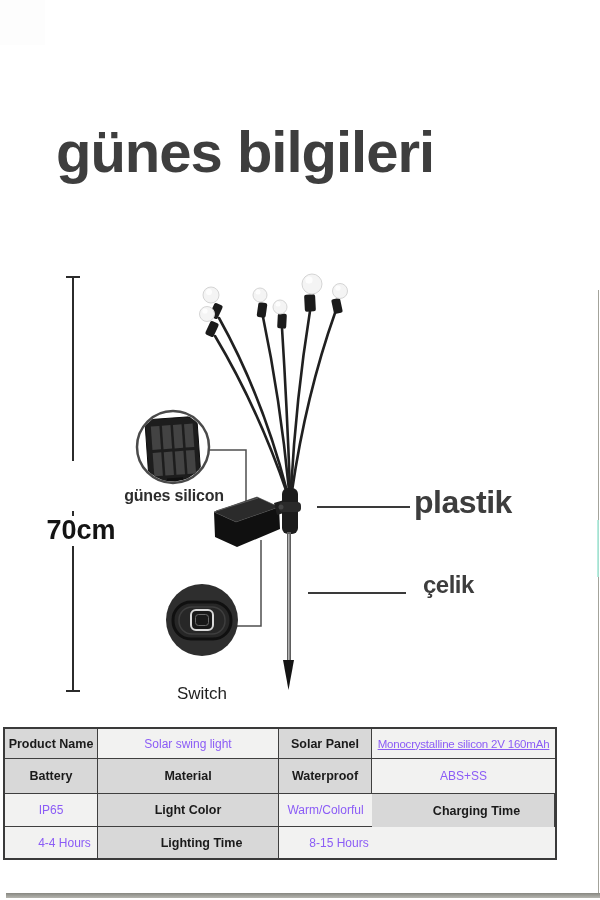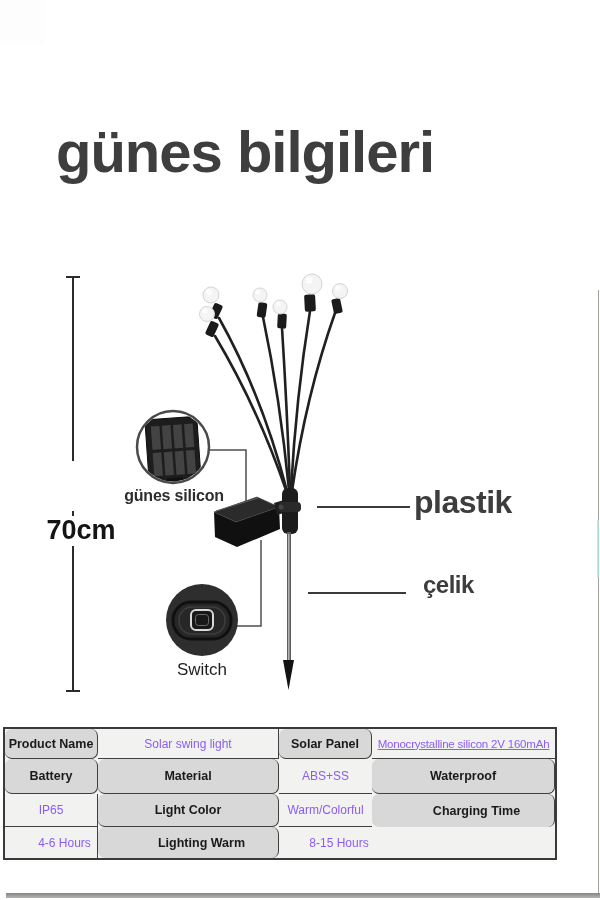--- a/index.html
+++ b/index.html
@@ -25,21 +25,21 @@
     left:46px;top:468px;width:70px;text-align:center;
     font-size:27px;font-weight:bold;color:#141414;background:#ffffff;
     line-height:1.1;
     margin-top:48px;
   }
   .lbl-panel{
     left:113px;top:487px;width:122px;text-align:center;
     font-size:16px;font-weight:bold;color:#2d2d2d;letter-spacing:-0.2px;
   }
   .lbl-switch{
-    left:162px;top:660px;width:80px;text-align:center;
+    left:162px;top:684px;width:80px;text-align:center;
     font-size:17px;color:#1f1f1f;
   }
   .lbl-plastik{
     left:414px;top:484px;font-size:32px;font-weight:bold;
     color:#3d3d3d;letter-spacing:-0.5px;
   }
   .lbl-celik{
     left:423px;top:571px;font-size:24px;font-weight:bold;
     color:#3d3d3d;letter-spacing:-0.5px;
   }
@@ -54,21 +54,21 @@
     background:#f2f2f1;
   }
   .cell{
     display:flex;flex-direction:column;align-items:center;justify-content:center;
     border-right:1.5px solid #3f3f3f;border-bottom:1.5px solid #3f3f3f;
     text-align:center;overflow:hidden;
   }
   .cell.last-col{border-right:none;}
   .cell.last-row{border-bottom:none;padding-left:27px;}
   .cell.label{
-    background:#d8d8d8;font-weight:bold;font-size:12.5px;color:#1a1a1a;border-radius:7px;
+    background:#d8d8d8;font-weight:bold;font-size:12.5px;color:#1a1a1a;
   }
   .cell.value{
     background:#f2f2f1;font-size:12px;color:#8b5cf6;
   }
   .cell.value.small{font-size:11.5px;letter-spacing:-0.2px;text-decoration:underline;}
   .cell.value.big{font-size:14.5px;line-height:1.18;color:#222;}
   
   .edge-line{
     left:597.5px;top:290px;width:1.5px;height:603px;
     background:#a3a39b;z-index:0;
@@ -197,28 +197,28 @@
 
 <div class="abs spec-table">
 
   <div class="cell label">Product Name</div>
   <div class="cell value">Solar swing light</div>
   <div class="cell label">Solar Panel</div>
   <div class="cell value small last-col">Monocrystalline silicon 2V 160mAh</div>
 
   <div class="cell label">Battery</div>
   <div class="cell label">Material</div>
+  <div class="cell label">Waterproof</div>
+
   <div class="cell value last-col">ABS+SS</div>
-
-  <div class="cell label">Waterproof</div>
   <div class="cell value">IP65</div>
   <div class="cell label">Light Color</div>
   <div class="cell value last-col">Warm/Colorful</div>
 
   <div class="cell label last-row">Charging Time</div>
-  <div class="cell value last-row">4-6 Hours</div>
-  <div class="cell label last-row">Lighting Warm</div>
+  <div class="cell value last-row">4-4 Hours</div>
+  <div class="cell label last-row">Lighting Time</div>
   <div class="cell value last-row last-col">8-15 Hours</div>
 </div>
 
 <div class="abs edge-line"></div>
 <div class="abs edge-cyan"></div>
 <div class="abs bottom-bar"></div>
 
 </body></html>

